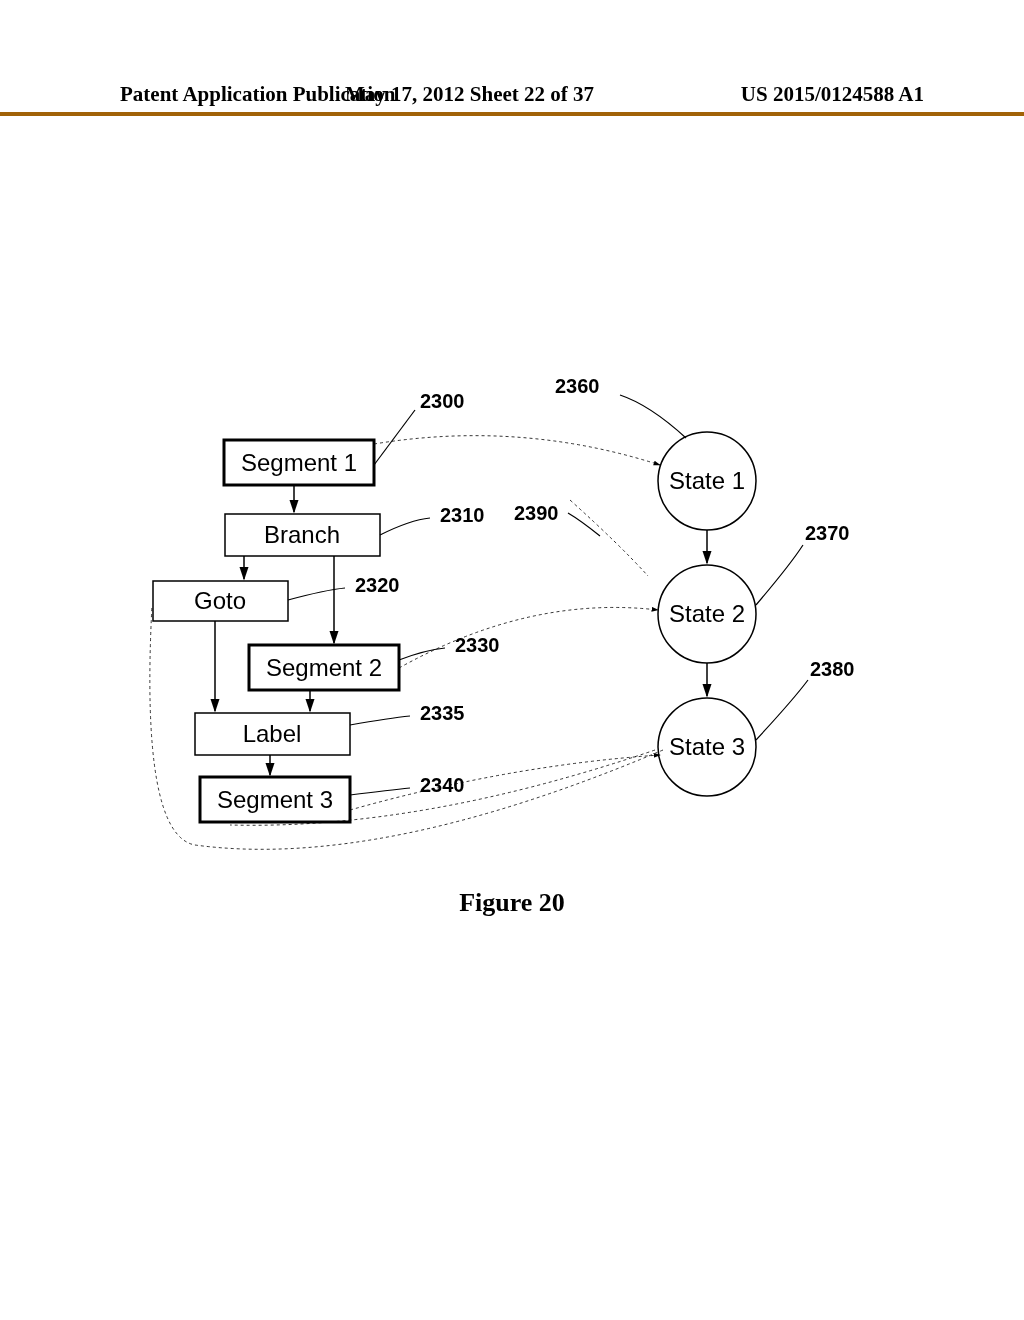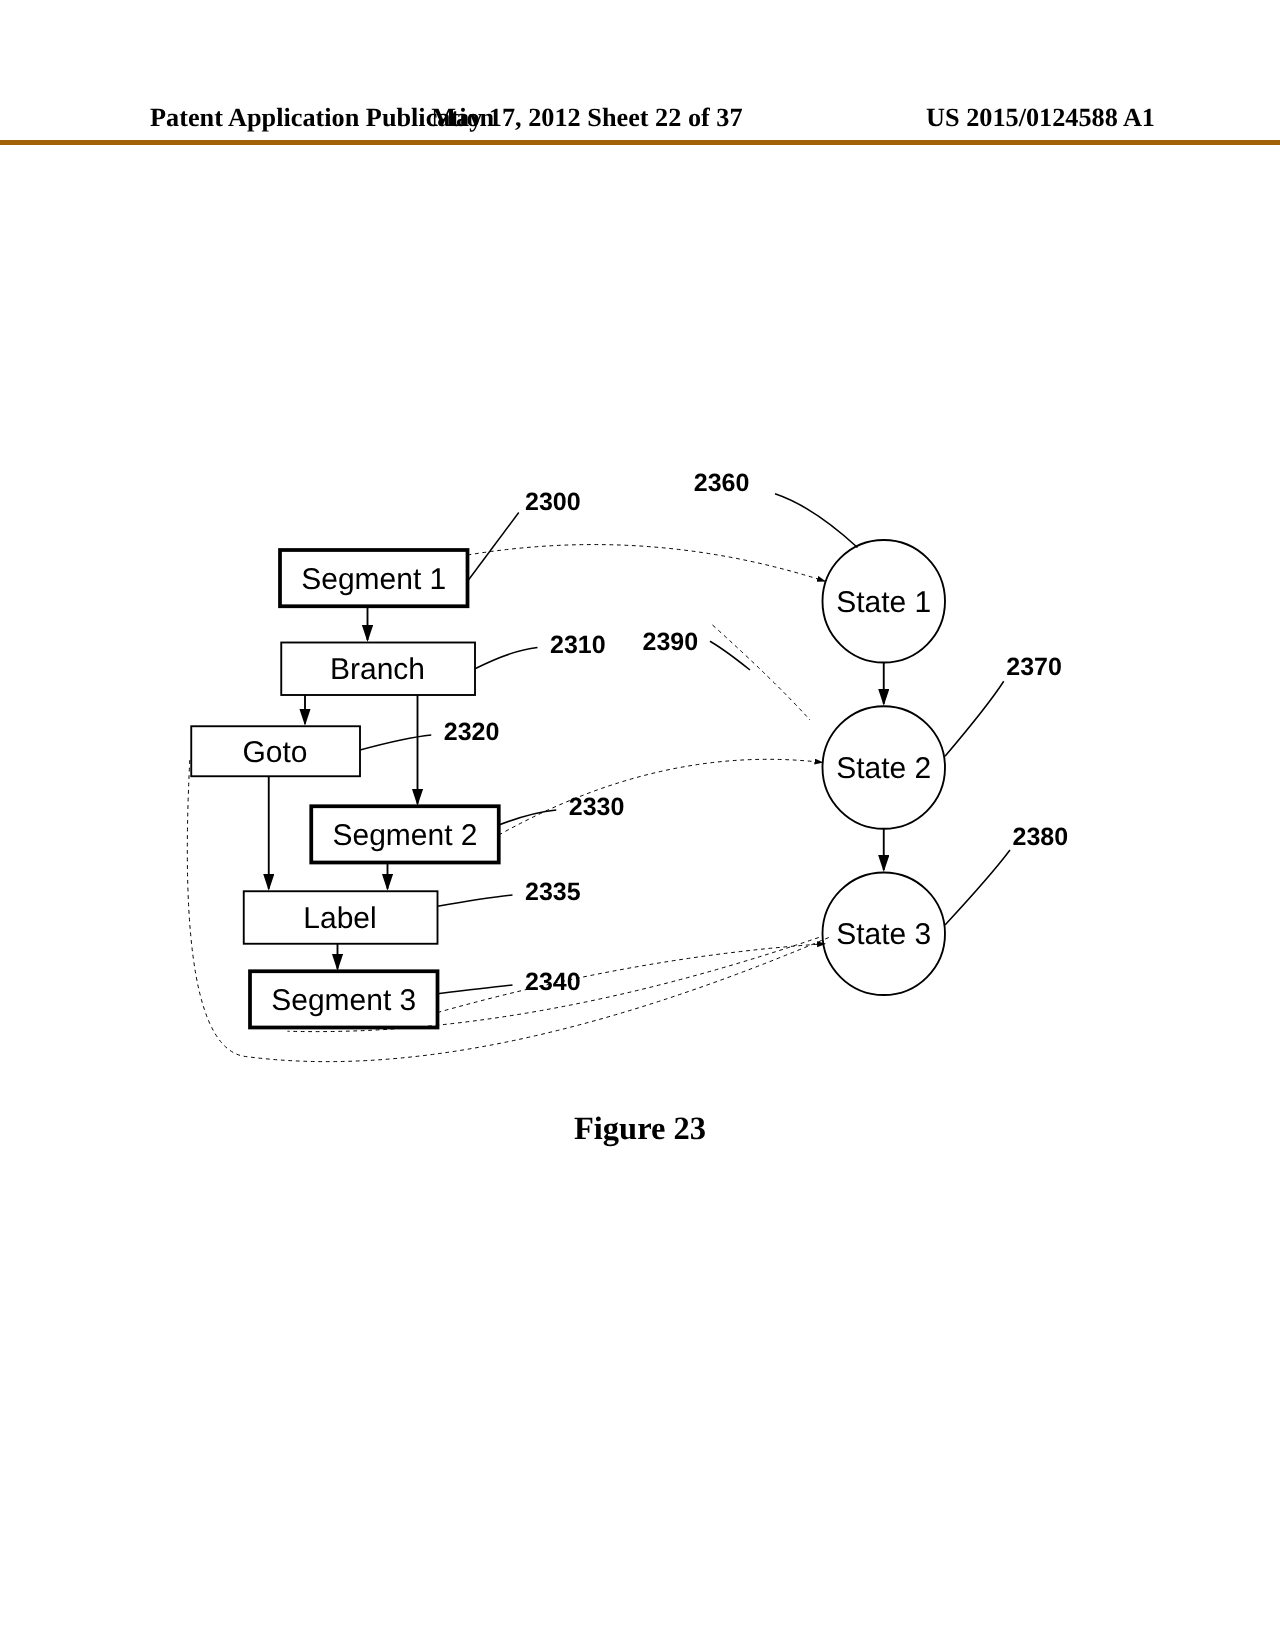--- a/index.html
+++ b/index.html
@@ -168,13 +168,13 @@
   <text x="805" y="540" class="ref-text">2370</text>
 
   <path d="M 756 740 Q 793 700 808 680" class="lead"></path>
   <text x="810" y="676" class="ref-text">2380</text>
 
   <path d="M 600 536 Q 580 520 568 513" class="lead"></path>
   <text x="514" y="520" class="ref-text">2390</text>
 
 </svg>
 
-<div class="fig-caption">Figure 23</div>
+<div class="fig-caption">Figure 20</div>
 
 </body></html>

